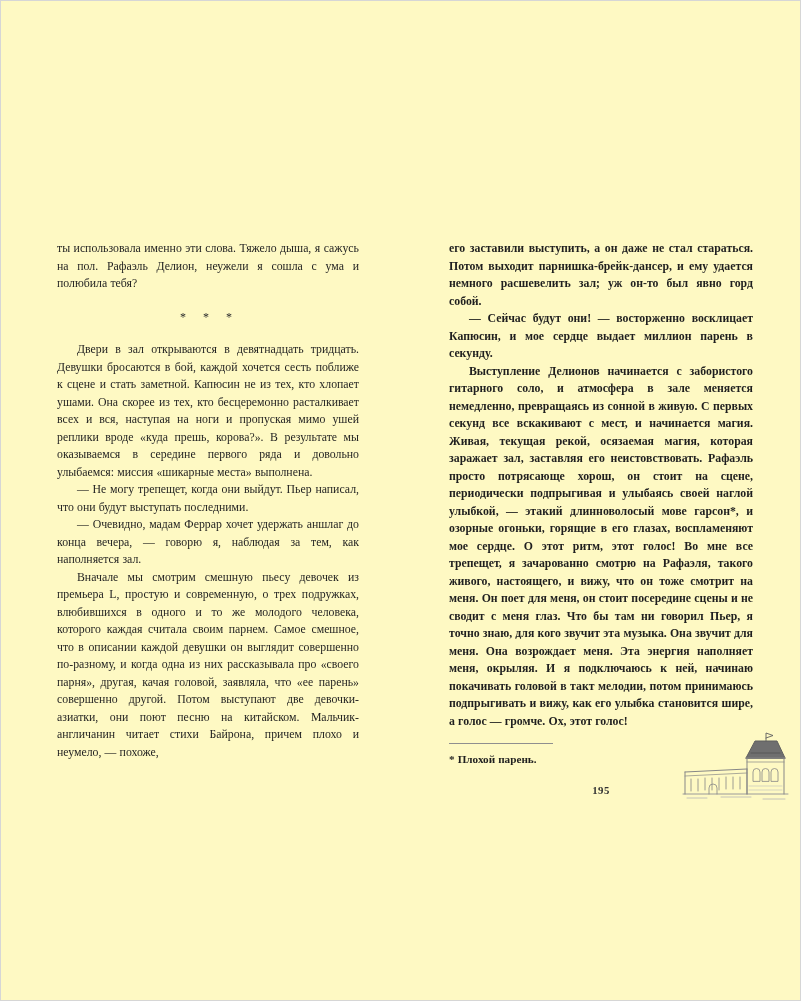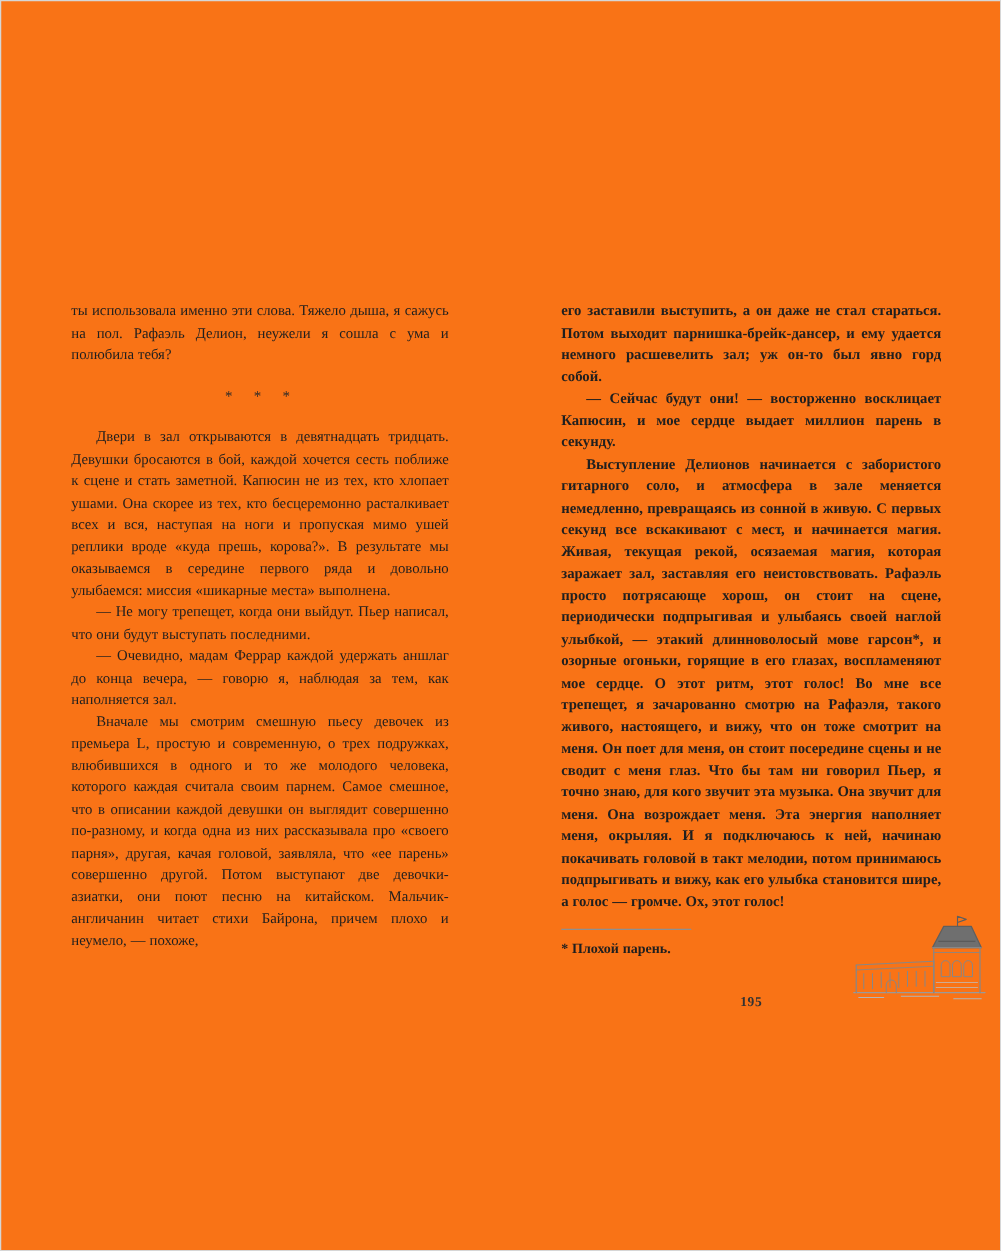--- a/index.html
+++ b/index.html
@@ -5,21 +5,21 @@
   html, body {
     margin: 0;
     padding: 0;
     background: #ffffff;
   }
   .canvas {
     position: relative;
     width: 801px;
     height: 1001px;
     box-sizing: border-box;
-    background: #f97316;
+    background: #fef9c3;
     border: 1px solid #d6d6d6;
     overflow: hidden;
     font-family: "Liberation Serif", "DejaVu Serif", serif;
     color: #1f1f1f;
   }
   .col {
     position: absolute;
     top: 239px;
     font-size: 11.8px;
     line-height: 17.5px;
@@ -55,41 +55,41 @@
     text-align: left;
   }
 
   .page-number {
     margin-top: 26px;
     text-align: center;
     font-size: 10.8px;
     color: #333333;
     letter-spacing: 0.5px;
   }
-  .page-number.with-footnote { margin-top: 27px; }
+  .page-number.with-footnote { margin-top: 15px; }
 
   .illustration {
     position: absolute;
     left: 680px;
     top: 730px;
     width: 110px;
     height: 78px;
   }
 </style>
 </head>
 <body>
 
 <div class="canvas">
 
   <div class="col col-left">
     <p>ты использовала именно эти слова. Тяжело дыша, я сажусь на пол. Рафаэль Делион, неужели я сошла с ума и полюбила тебя?</p>
     <div class="scene-break">* * *</div>
     <p class="indent">Двери в зал открываются в девятнадцать тридцать. Девушки бросаются в бой, каждой хочется сесть поближе к сцене и стать заметной. Капюсин не из тех, кто хлопает ушами. Она скорее из тех, кто бесцеремонно расталкивает всех и вся, наступая на ноги и пропуская мимо ушей реплики вроде «куда прешь, корова?». В результате мы оказываемся в середине первого ряда и довольно улыбаемся: миссия «шикарные места» выполнена.</p>
     <p class="indent">— Не могу трепещет, когда они выйдут. Пьер написал, что они будут выступать последними.</p>
-    <p class="indent">— Очевидно, мадам Феррар каждой удержать аншлаг до конца вечера, — говорю я, наблюдая за тем, как наполняется зал.</p>
+    <p class="indent">— Очевидно, мадам Феррар хочет удержать аншлаг до конца вечера, — говорю я, наблюдая за тем, как наполняется зал.</p>
     <p class="indent">Вначале мы смотрим смешную пьесу девочек из премьера L, простую и современную, о трех подружках, влюбившихся в одного и то же молодого человека, которого каждая считала своим парнем. Самое смешное, что в описании каждой девушки он выглядит совершенно по-разному, и когда одна из них рассказывала про «своего парня», другая, качая головой, заявляла, что «ее парень» совершенно другой. Потом выступают две девочки-азиатки, они поют песню на китайском. Мальчик-англичанин читает стихи Байрона, причем плохо и неумело, — похоже,</p>
   </div>
 
   <div class="col col-right">
     <p>его заставили выступить, а он даже не стал стараться. Потом выходит парнишка-брейк-дансер, и ему удается немного расшевелить зал; уж он-то был явно горд собой.</p>
     <p class="indent">— Сейчас будут они! — восторженно восклицает Капюсин, и мое сердце выдает миллион парень в секунду.</p>
     <p class="indent">Выступление Делионов начинается с забористого гитарного соло, и атмосфера в зале меняется немедленно, превращаясь из сонной в живую. С первых секунд все вскакивают с мест, и начинается магия. Живая, текущая рекой, осязаемая магия, которая заражает зал, заставляя его неистовствовать. Рафаэль просто потрясающе хорош, он стоит на сцене, периодически подпрыгивая и улыбаясь своей наглой улыбкой, — этакий длинноволосый мове гарсон*, и озорные огоньки, горящие в его глазах, воспламеняют мое сердце. О этот ритм, этот голос! Во мне все трепещет, я зачарованно смотрю на Рафаэля, такого живого, настоящего, и вижу, что он тоже смотрит на меня. Он поет для меня, он стоит посередине сцены и не сводит с меня глаз. Что бы там ни говорил Пьер, я точно знаю, для кого звучит эта музыка. Она звучит для меня. Она возрождает меня. Эта энергия наполняет меня, окрыляя. И я подключаюсь к ней, начинаю покачивать головой в такт мелодии, потом принимаюсь подпрыгивать и вижу, как его улыбка становится шире, а голос — громче. Ох, этот голос!</p>
     <div class="footnote-block">
       <div class="footnote-rule"></div>
       <div class="footnote-text">* Плохой парень.</div>

